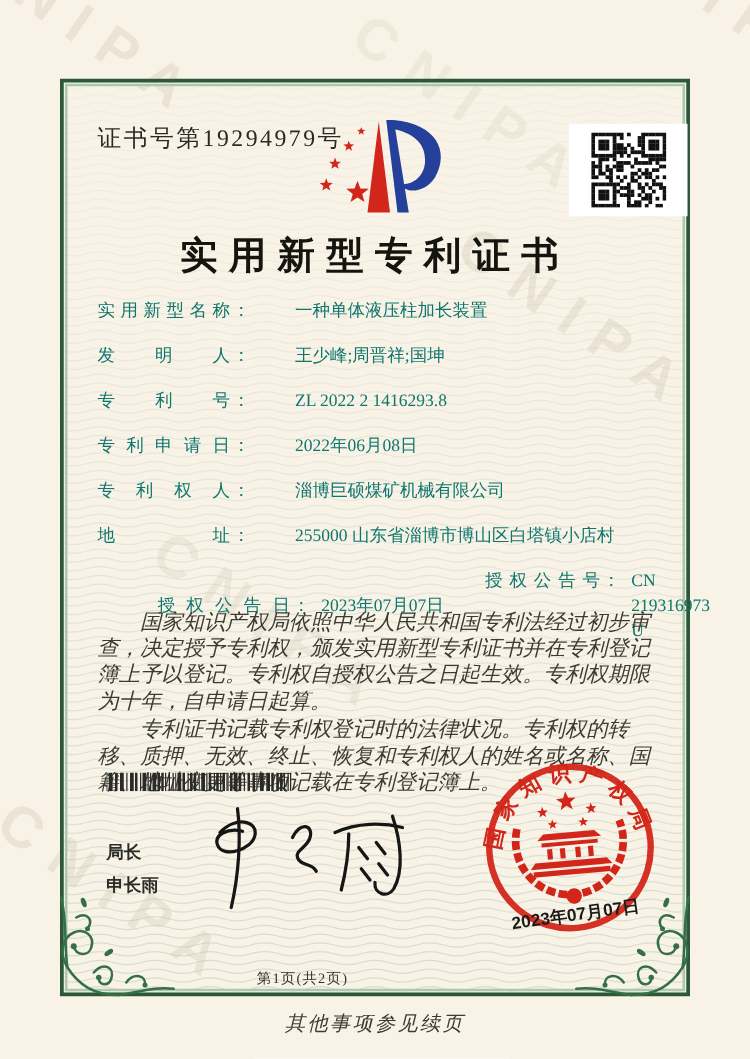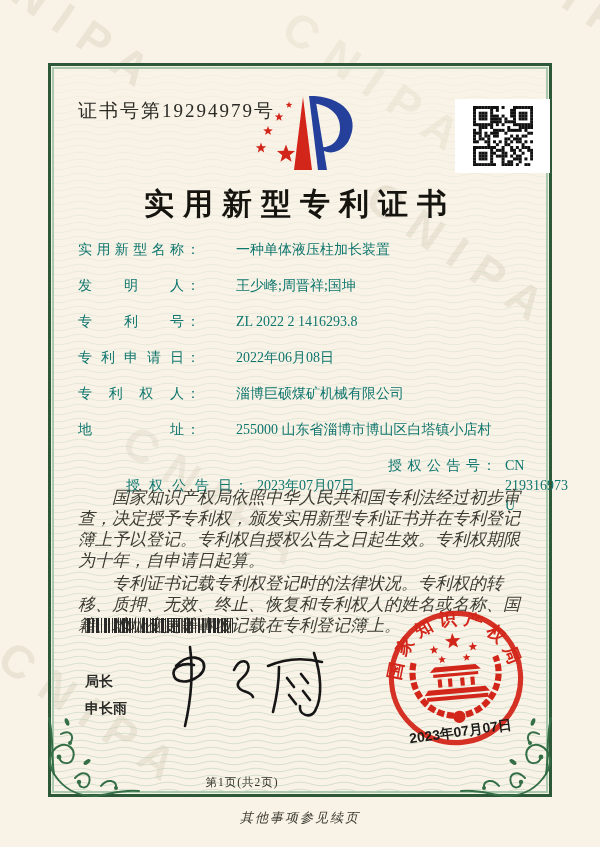--- a/index.html
+++ b/index.html
@@ -61,21 +61,21 @@
     font-size:14px;font-weight:700;line-height:27px;color:#2b2b28;
   }
   .sign-script{position:absolute;left:148px;top:640px;z-index:4;}
   .seal{position:absolute;left:374px;top:596px;z-index:5;transform:rotate(-5deg);}
   .page-indicator{
     position:absolute;left:0;top:775px;width:484px;text-align:center;z-index:4;
     font-size:11.5px;color:#33332b;letter-spacing:1px;
   }
   .cont-note{
     position:absolute;left:0;top:809px;width:600px;text-align:center;z-index:4;
-    font-size:13px;font-style:italic;color:#3c3b33;letter-spacing:2px;
+    font-size:16px;font-style:italic;color:#3c3b33;letter-spacing:2px;
     font-family:"DejaVu Serif","Liberation Serif",serif;
   }
 </style>
 </head>
 <body>
 
 <div class="page">
 
   <div class="wm" style="left:-42px;top:-6px;">CNIPA</div>
   <div class="wm" style="left:468px;top:-28px;">CNIPA</div>

